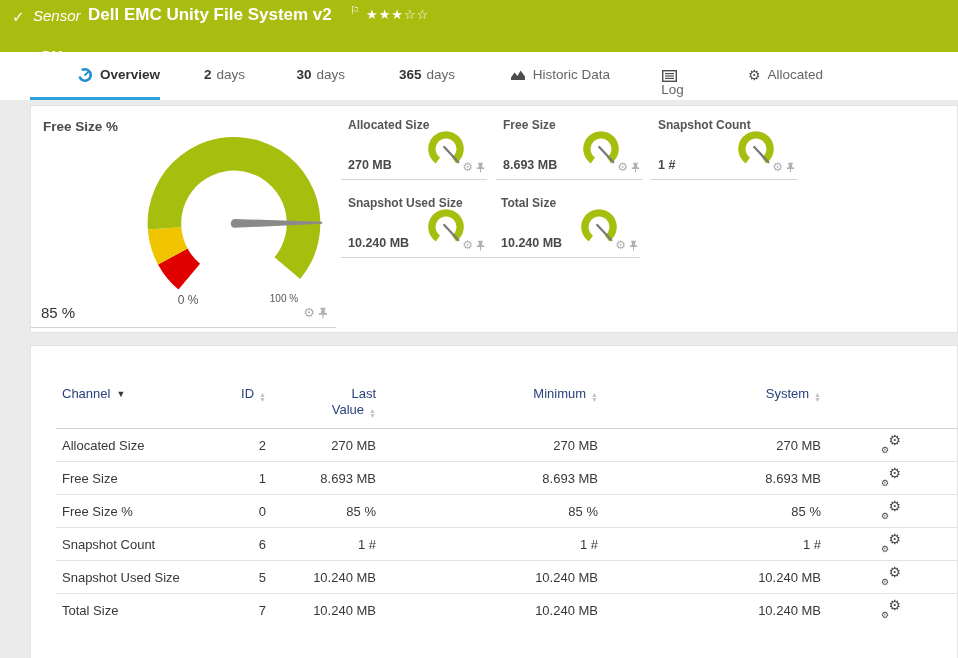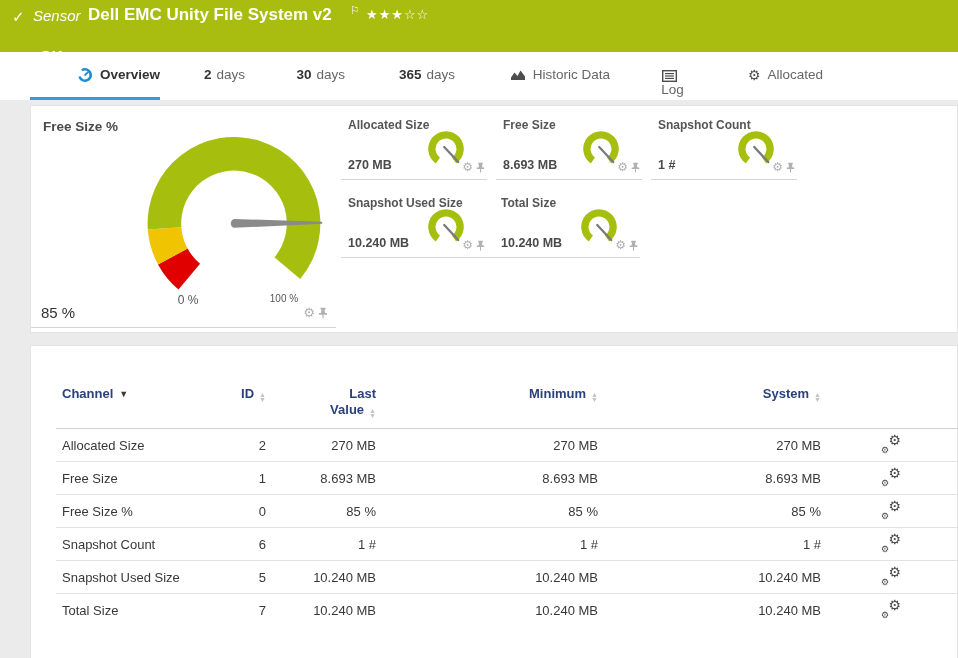--- a/index.html
+++ b/index.html
@@ -56,21 +56,21 @@
   .cell-icons { position:absolute; display:flex; align-items:center; gap:3px; }
   .mini-cell .cell-icons { right:2px; bottom:6px; }
   .mini-cell.last .cell-icons { right:9px; }
   .main-cell .cell-icons { right:8px; bottom:8px; }
   .cell-icons .gear { font-size:12px; color:#b0b0b0; line-height:1; cursor:pointer; }
   .main-cell .cell-icons .gear { font-size:13px; }
 
   
   .table-panel { margin-top:12px; height:400px; padding:40px 0 0 25px; }
   table { border-collapse:collapse; width:903px; table-layout:fixed; font-size:13px; }
-  th { color:#2a417c; font-weight:bold; text-align:right; vertical-align:top;
+  th { color:#2a417c; font-weight:normal; text-align:right; vertical-align:top;
        padding:0 0 10px 0; line-height:16px; }
   th.ch { text-align:left; padding-left:6px; }
   thead tr { border-bottom:1px solid #d0d0d0; }
   td { color:#383838; text-align:right; height:33px; padding:0; }
   td.ch { text-align:left; padding-left:6px; }
   tbody tr { border-top:1px solid #e3e3e3; }
   tbody tr:first-child { border-top:none; }
   td.gcell { text-align:left; padding-left:60px; }
   .sort { display:inline-flex; flex-direction:column; margin-left:5px; vertical-align:1px; }
   .sort i { font-style:normal; font-size:7px; line-height:5px; color:#c0c3c9; }

